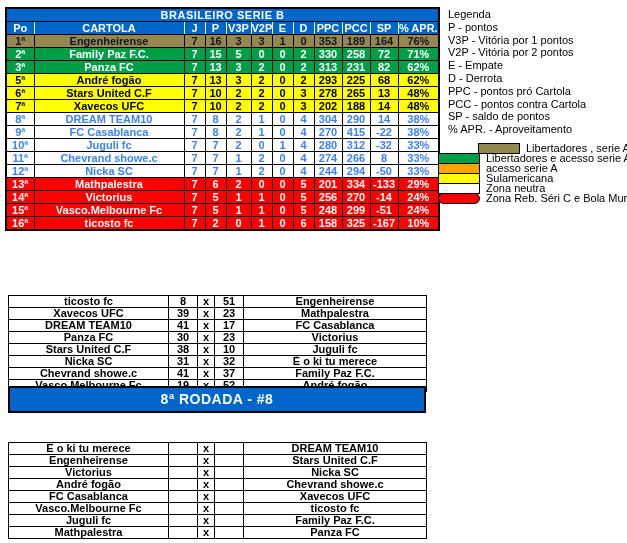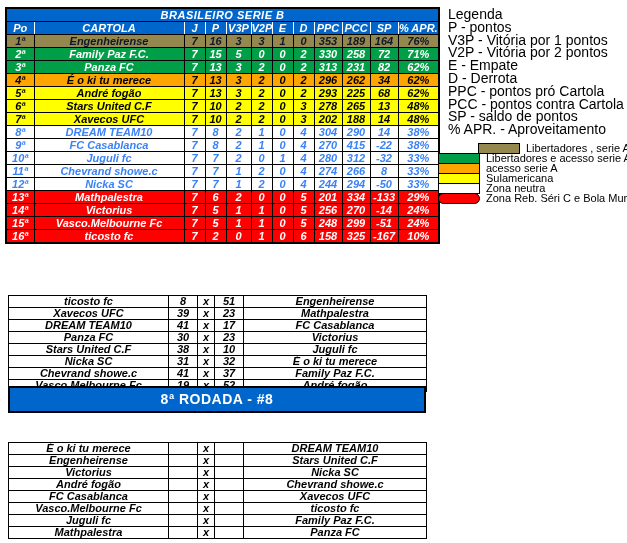--- a/index.html
+++ b/index.html
@@ -1,41 +1,41 @@
 <!DOCTYPE html>
 <html><head>
 <meta charset="utf-8">
 <style>
   html,body{margin:0;padding:0;background:#fff;}
   .page{position:relative;width:627px;height:543px;background:#fff;overflow:hidden;
         font-family:"Liberation Sans",sans-serif;}
 
   
-  table{border-collapse:collapse;table-layout:fixed;font-style:italic;}
+  table{border-collapse:collapse;table-layout:fixed;}
   .standings{position:absolute;left:5px;top:7px;width:428px;border:2px solid #000;}
   .standings th,.standings td{
     border:1px solid #000;font-size:11px;font-weight:bold;text-align:center;
     padding:0;height:12px;line-height:12px;overflow:hidden;white-space:nowrap;}
   .title-cell{background:#0066CC;color:#fff;font-size:15px;height:28px;line-height:28px;
     letter-spacing:.5px;border-bottom:2px solid #000;}
   .standings thead th{background:#0066CC;color:#fff;border-left:1px solid #fff;
     border-right:1px solid #fff;border-top:1px solid #000;border-bottom:1px solid #000;}
   .standings thead th:first-child{border-left:1px solid #000;}
   .standings thead th:last-child{border-right:1px solid #000;}
 
   
   .libertadores-mundial{background:#95884E;color:#0f172a;margin-left:40px;}
   .libertadores-acesso{background:#009E46;color:#fff;}
   .acesso{background:#FFA500;color:#000;}
   .sulamericana{background:#FFFF00;color:#000;}
   .neutra{background:#FFFFFF;color:#3b82f6;}
   .rebaixamento{background:#FF0000;color:#fff;border-radius:6px;}
 
   
-  .legend{position:absolute;left:448px;top:8px;font-size:14px;line-height:12.8px;color:#000;}
+  .legend{position:absolute;left:448px;top:8px;font-size:11px;line-height:12.8px;color:#000;}
   .legend div{white-space:nowrap;}
 
   
   .zones{position:absolute;left:438px;top:143px;}
   .zone-row{display:flex;align-items:center;height:11px;}
   .zone-row + .zone-row{margin-top:-1px;}
   .sw{width:42px;height:11px;border:1px solid #000;box-sizing:border-box;
       margin-right:6px;flex:none;}
   .zone-label{font-size:11px;line-height:11px;white-space:nowrap;color:#000;}
 
@@ -132,34 +132,20 @@
           <td>3</td>
           <td>2</td>
           <td>0</td>
           <td>2</td>
           <td>313</td>
           <td>231</td>
           <td>82</td>
           <td>62%</td>
         </tr>
 
-        <tr class="acesso">
-          <td>4ª</td>
-          <td>É o ki tu merece</td>
-          <td>7</td>
-          <td>13</td>
-          <td>3</td>
-          <td>2</td>
-          <td>0</td>
-          <td>2</td>
-          <td>296</td>
-          <td>262</td>
-          <td>34</td>
-          <td>62%</td>
-        </tr>
 
         <tr class="sulamericana">
           <td>5ª</td>
           <td>André fogão</td>
           <td>7</td>
           <td>13</td>
           <td>3</td>
           <td>2</td>
           <td>0</td>
           <td>2</td>

